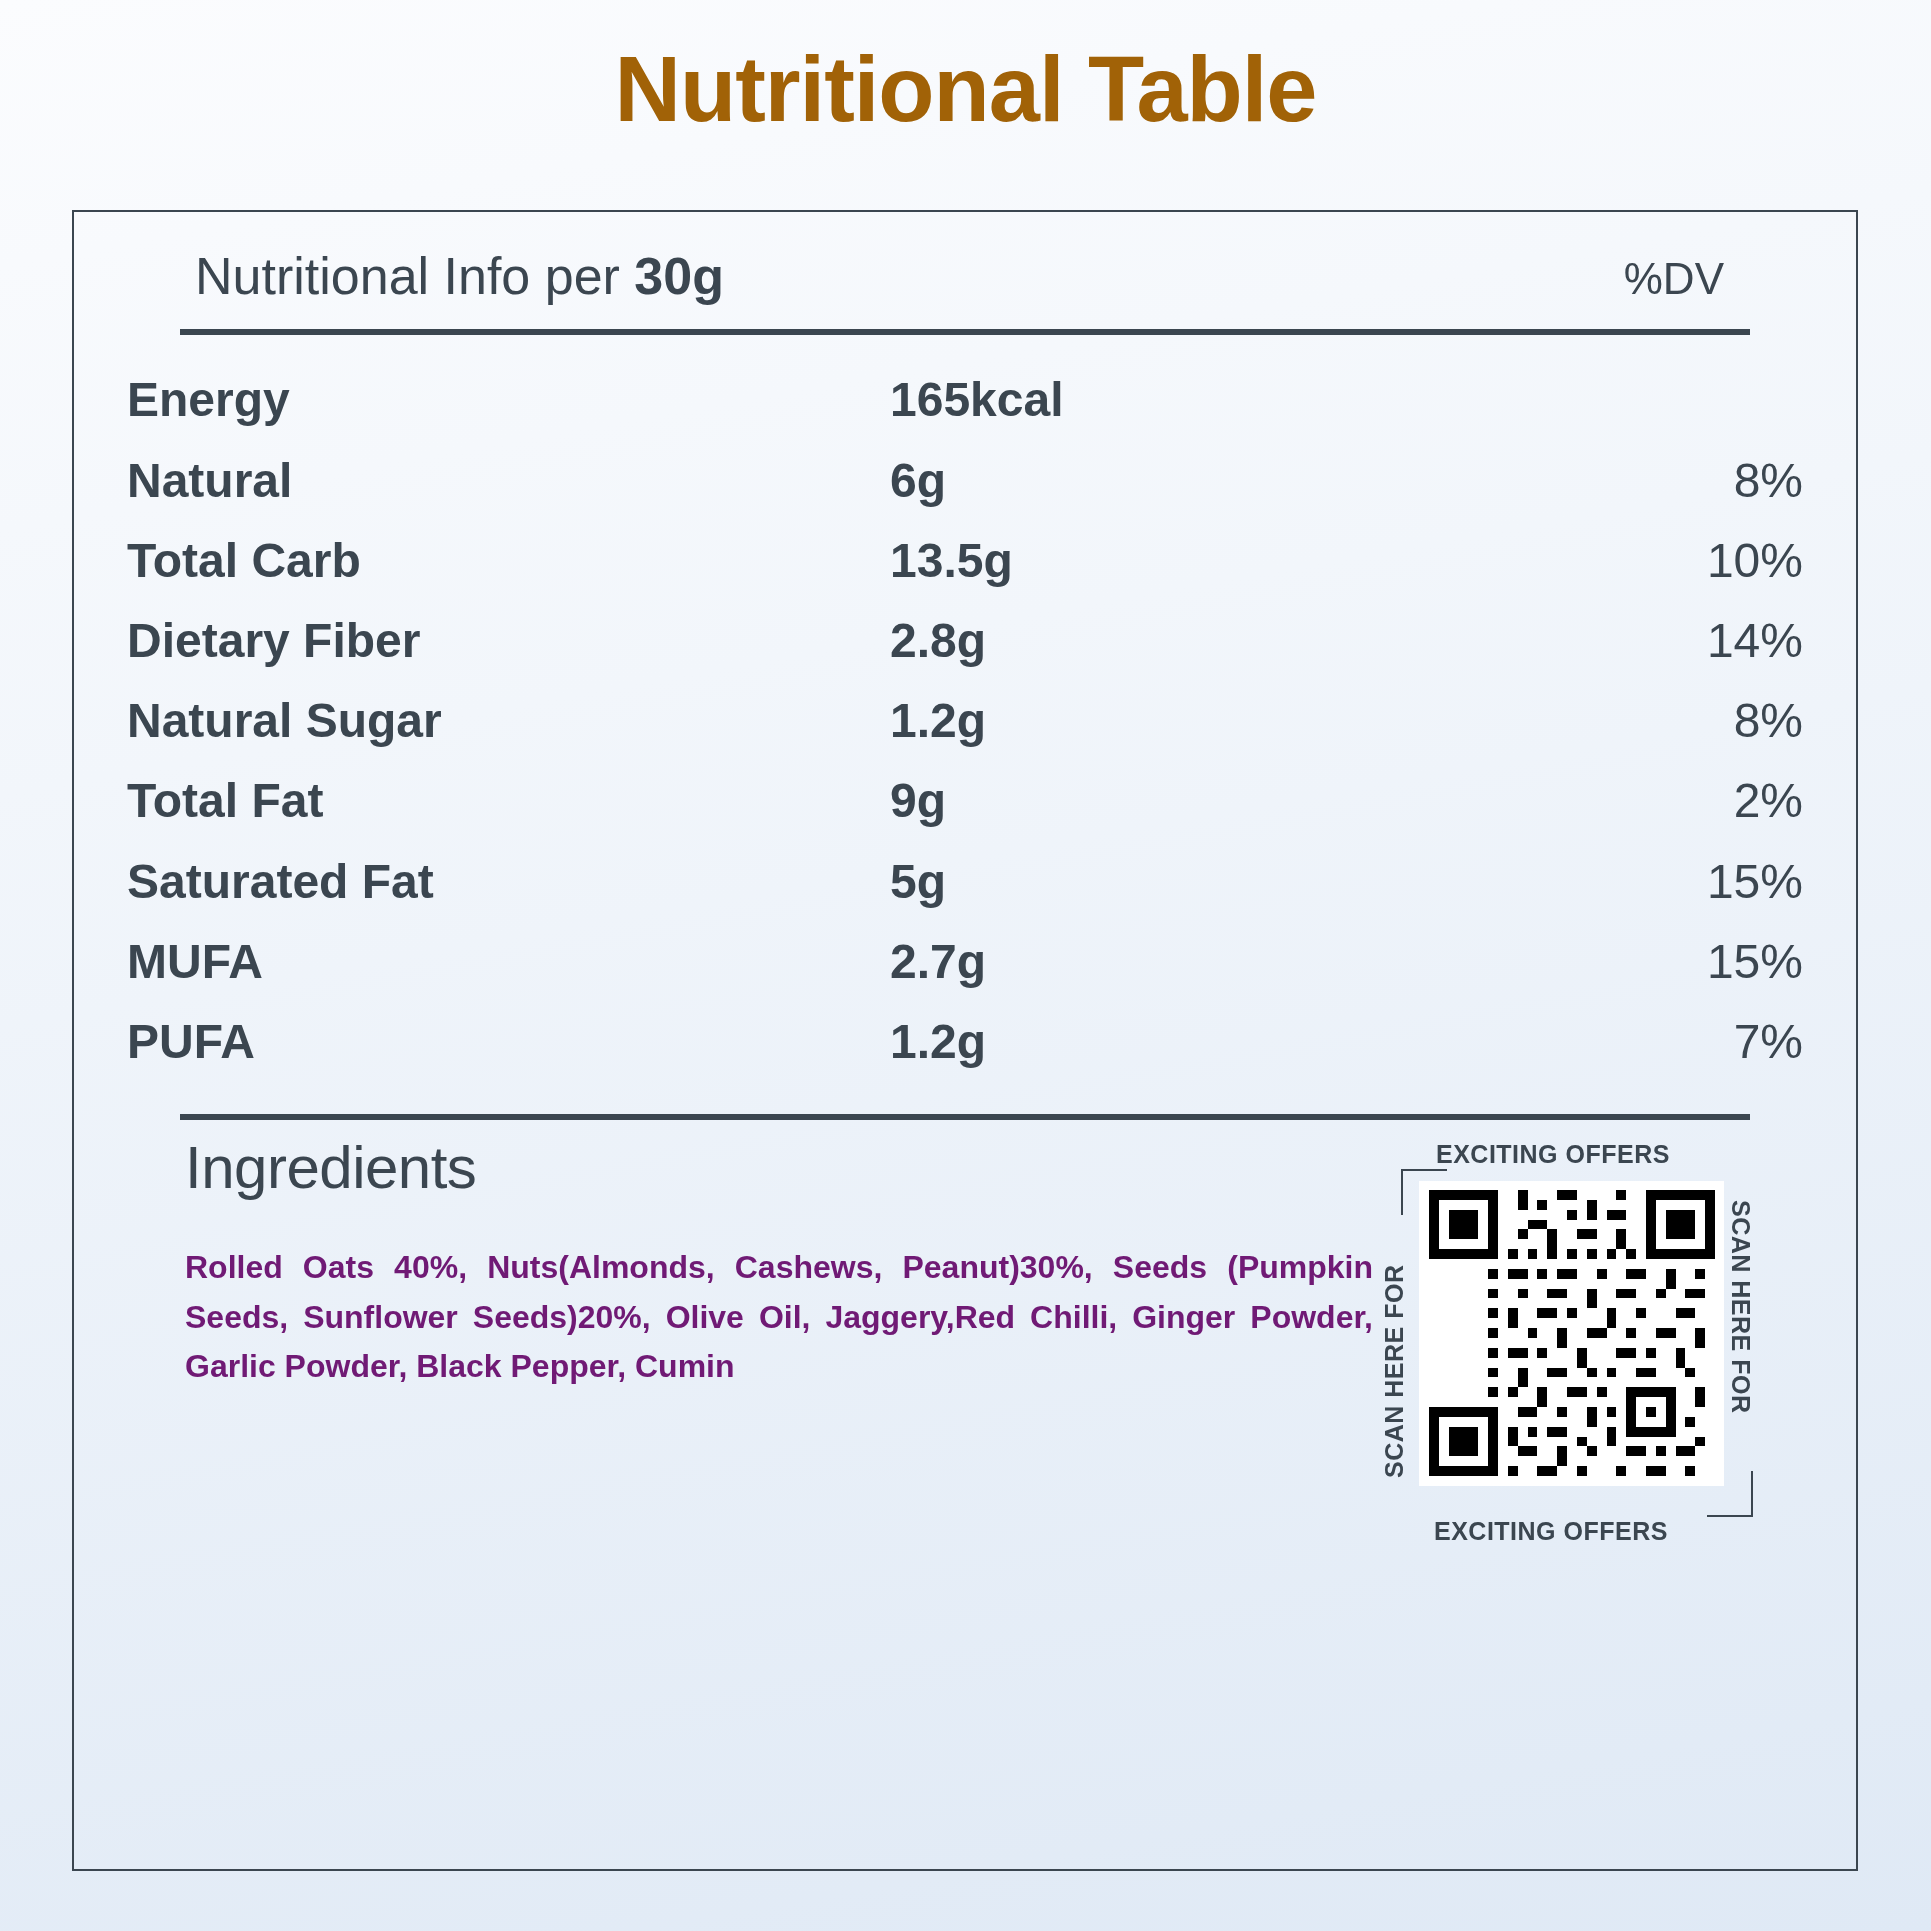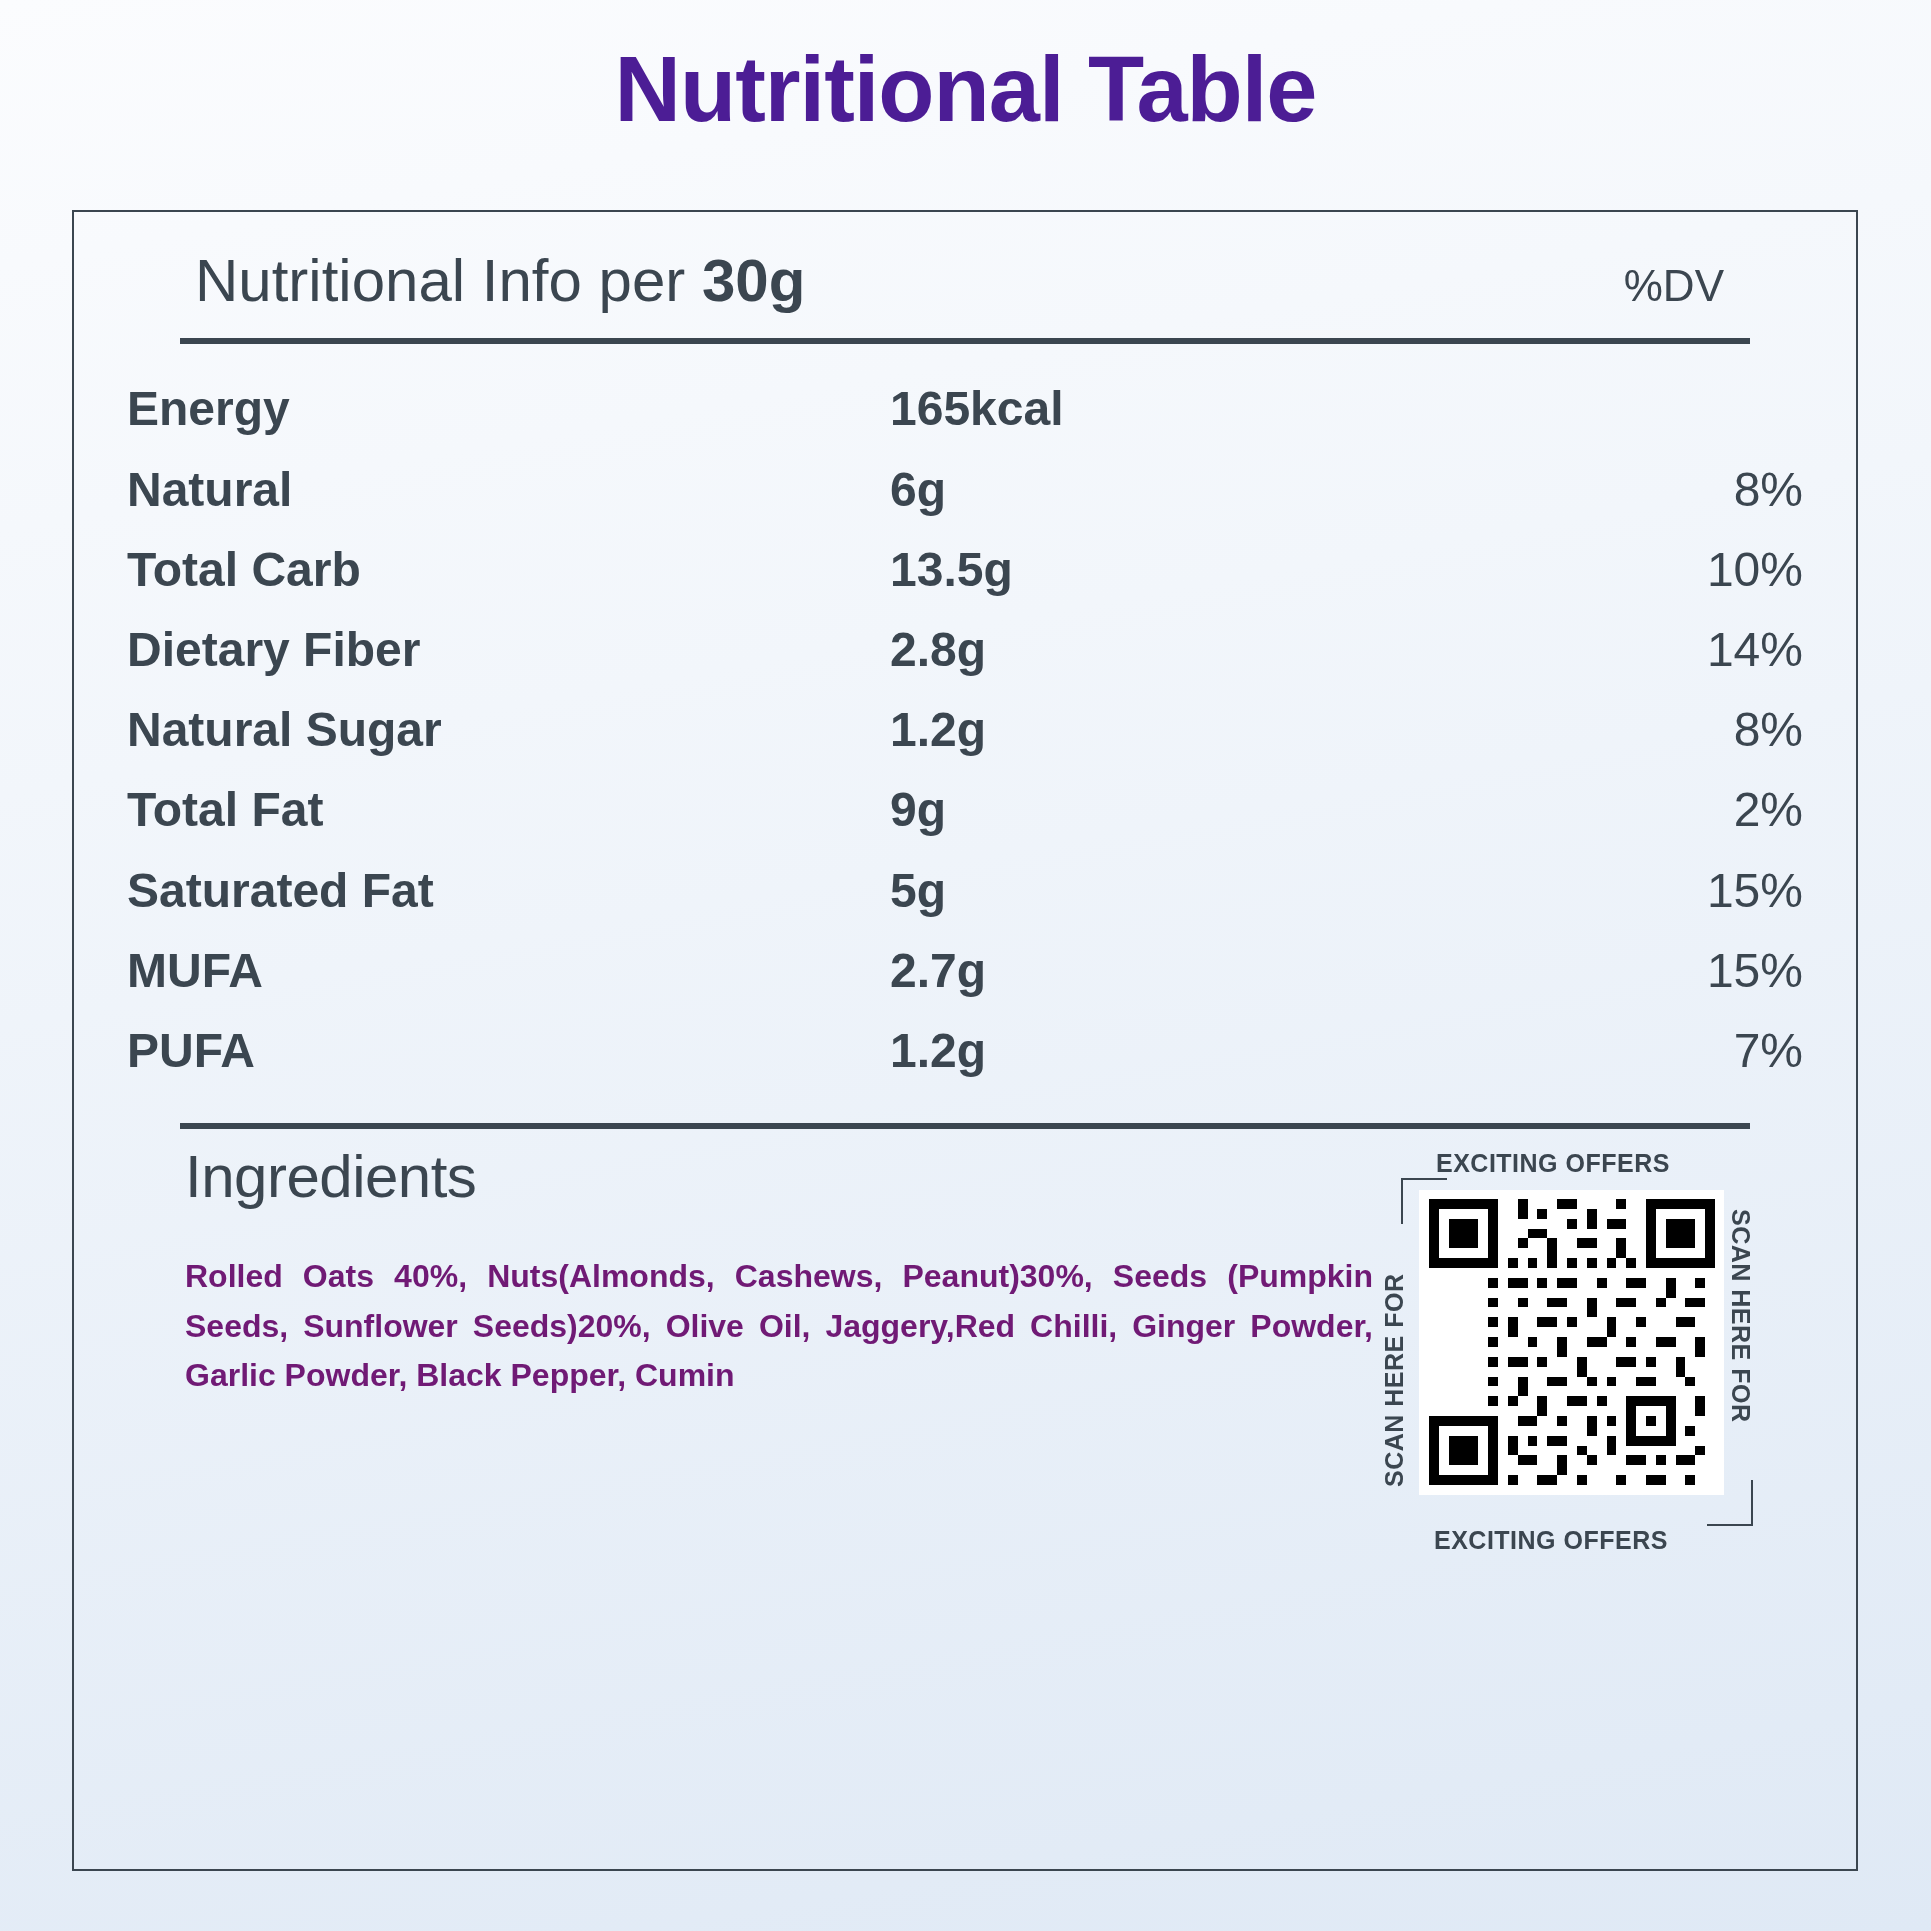--- a/index.html
+++ b/index.html
@@ -20,21 +20,21 @@
     width: 1931px;
     height: 1931px;
     box-sizing: border-box;
   }
 
   .title {
     text-align: center;
     font-size: 92px;
     font-weight: bold;
     letter-spacing: -1px;
-    color: #4c1d95;
+    color: #a16207;
     padding-top: 39px;
     line-height: 1.1;
   }
 
   .card {
     position: absolute;
     left: 72px;
     top: 210px;
     width: 1786px;
     height: 1661px;
@@ -43,21 +43,21 @@
     padding: 0 53px;
   }
 
   .nut-header {
     display: flex;
     align-items: baseline;
     justify-content: space-between;
     padding: 34px 68px 0 68px;
   }
   .nut-header-left {
-    font-size: 60px;
+    font-size: 52px;
     font-weight: 400;
     color: #3b4650;
     white-space: nowrap;
   }
   .nut-header-left b {
     font-weight: bold;
   }
   .nut-header-right {
     font-size: 44px;
     color: #3b4650;

